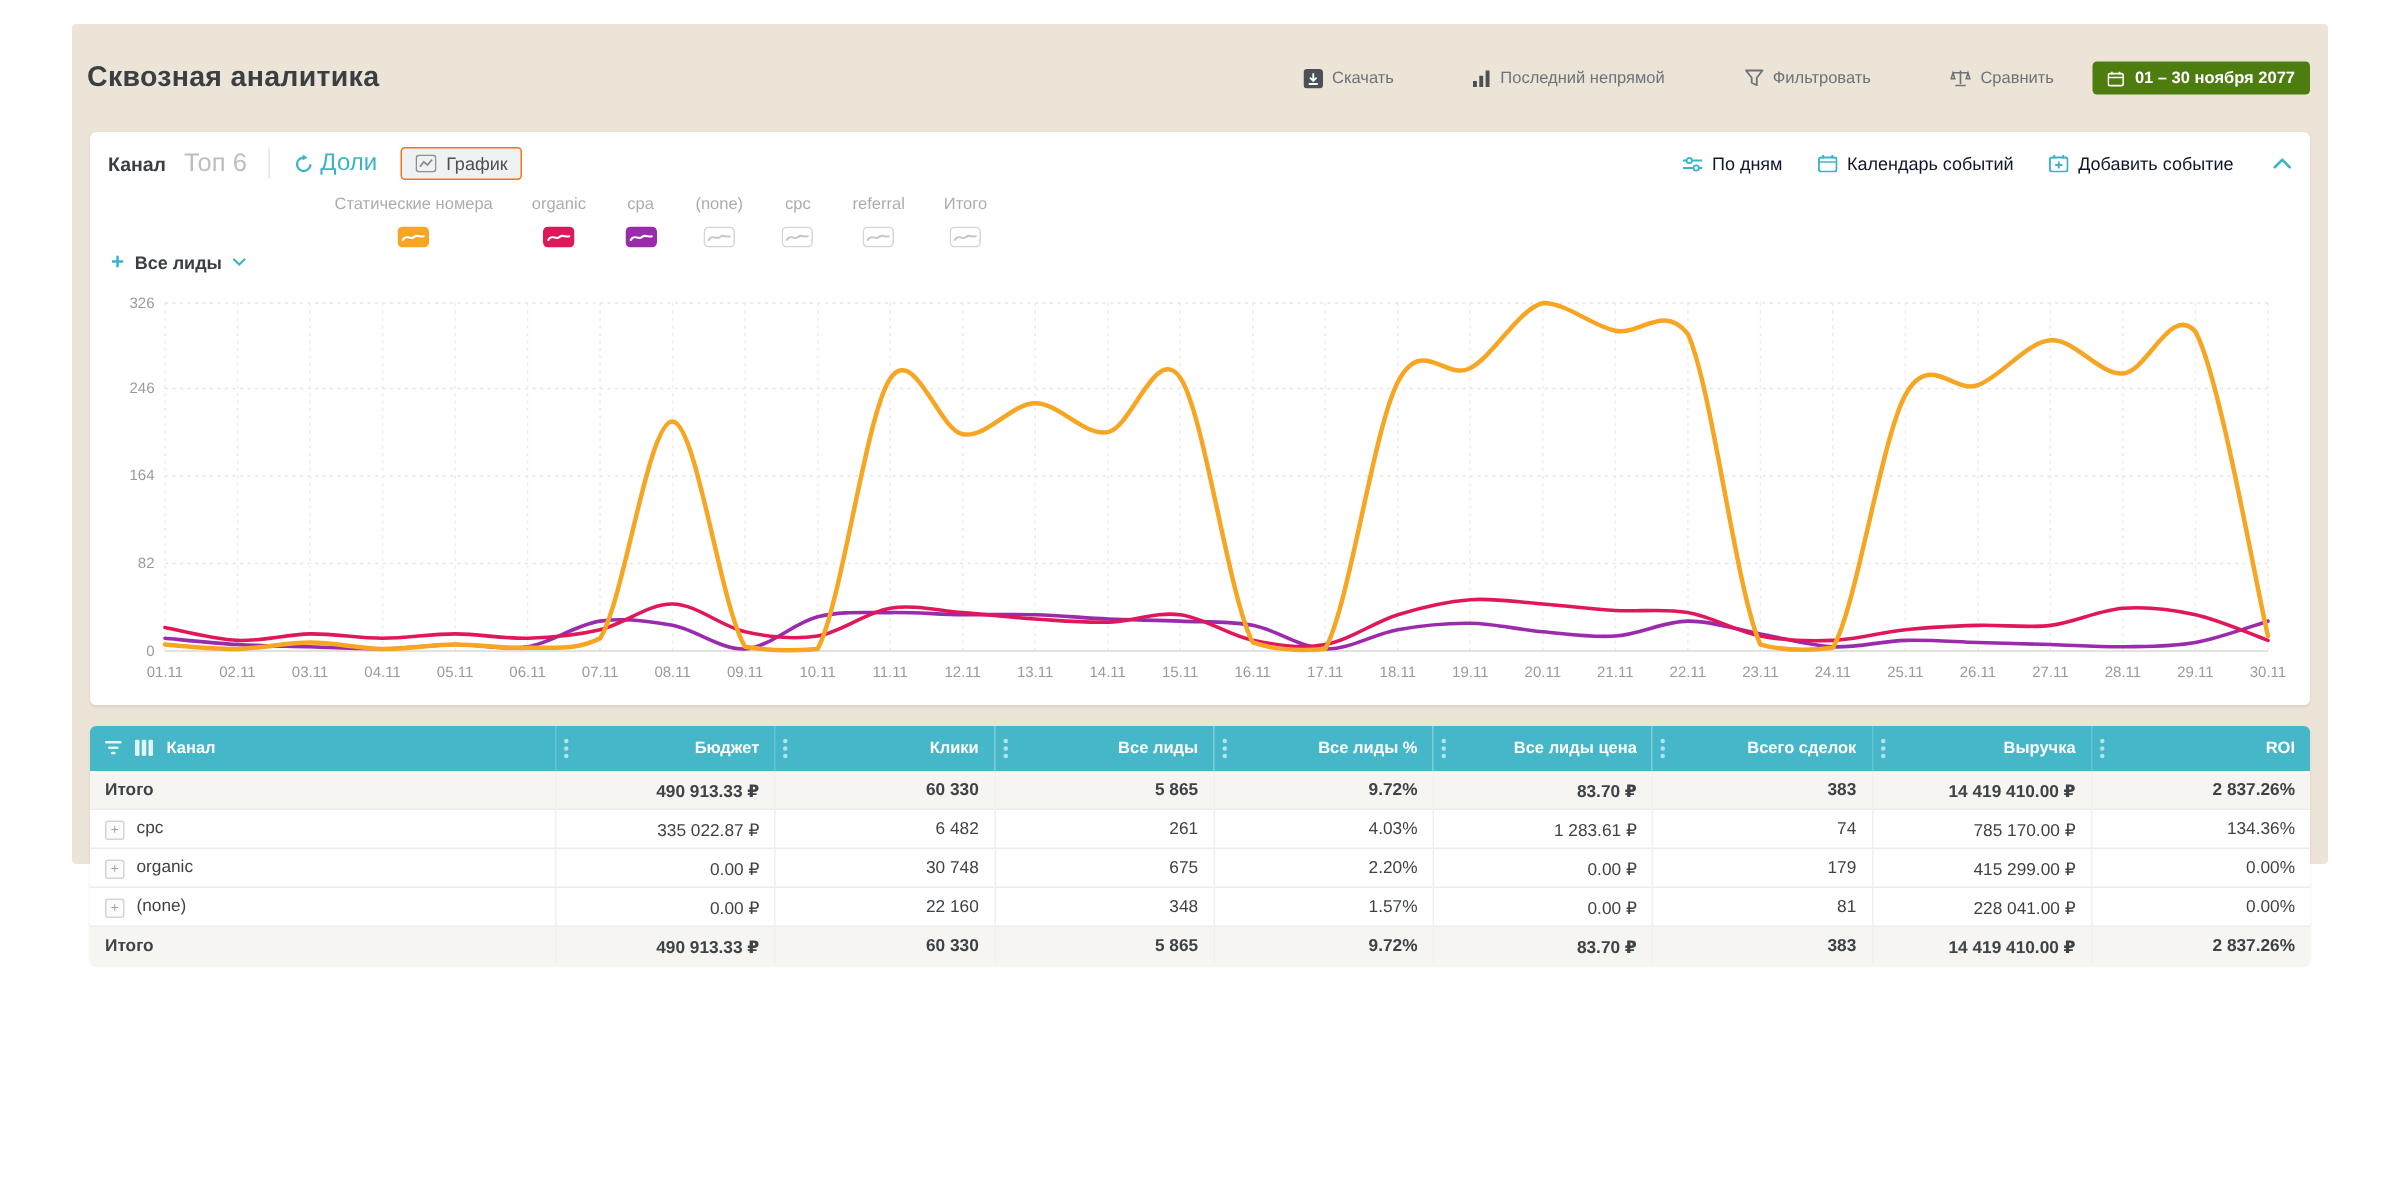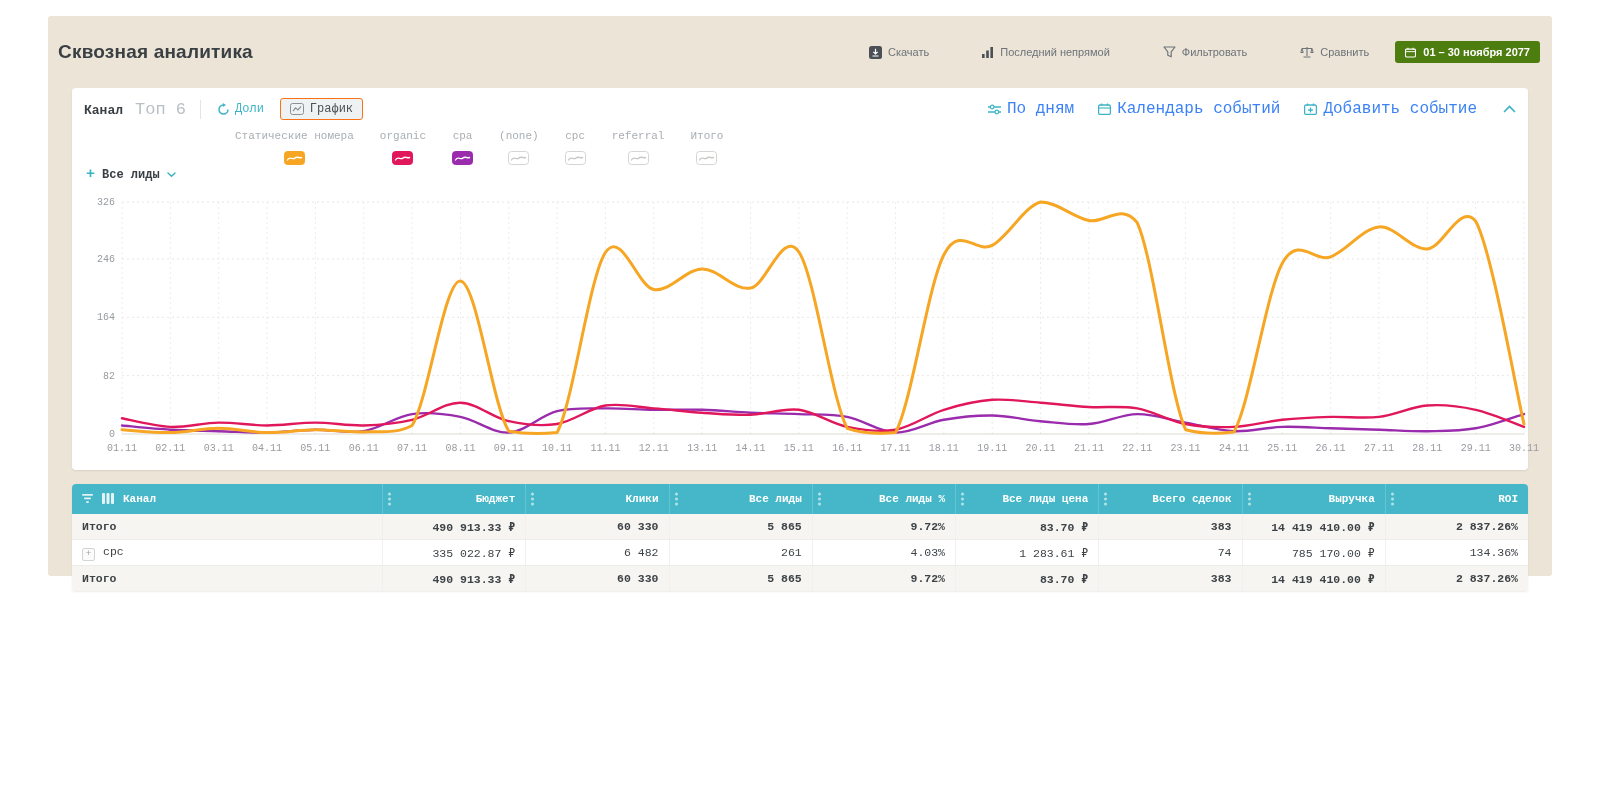--- a/index.html
+++ b/index.html
@@ -6,32 +6,32 @@
   body{width:1600px;height:796px;background:#ffffff;font-family:"Liberation Sans","DejaVu Sans",sans-serif;color:#3e4347;position:relative;overflow:hidden;}
   .page{position:absolute;left:48px;top:16px;width:1504px;height:560px;background:#ebe4d7;border-radius:3px;}
 
   
   .topbar{display:flex;align-items:center;justify-content:space-between;height:72px;padding:0 12px 0 10px;}
   .topbar h1{font-size:19px;font-weight:bold;color:#3a3f44;margin:0;letter-spacing:.2px;}
   .toolbar{display:flex;align-items:center;gap:26px;}
   .tb-item{display:flex;align-items:center;gap:6px;font-size:11px;color:#6d7379;cursor:pointer;white-space:nowrap;margin-left:27px;}
   .date-badge{display:flex;align-items:center;gap:7px;background:#4d7c0f;color:#fff;font-size:11px;font-weight:bold;padding:5px 10px;border-radius:3px;cursor:pointer;white-space:nowrap;}
 
-  .card{margin:0 24px;background:#fff;border-radius:4px;box-shadow:0 1px 2px rgba(70,60,40,.10);font-family:Liberation Mono, monospace;}
+  .card{margin:0 12px;background:#fff;border-radius:4px;box-shadow:0 1px 2px rgba(70,60,40,.10);}
 
   
   .controls{display:flex;align-items:center;justify-content:space-between;padding:10px 12px 2px 12px;}
   .c-left{display:flex;align-items:center;gap:16px;}
   .tabset{display:flex;align-items:baseline;gap:12px;padding-right:14px;border-right:1px solid #e6e4e0;}
   .tab-active{font-size:13px;font-weight:bold;color:#3a3f44;cursor:pointer;}
   .tab-inactive{font-size:17px;color:#b9bfc4;cursor:pointer;}
-  .link-teal{display:flex;align-items:center;gap:5px;color:#3cb4c6;font-size:12px;cursor:pointer;}
+  .link-teal{display:flex;align-items:center;gap:5px;color:#3cb4c6;font-size:16px;cursor:pointer;}
   .btn-toggle{display:flex;align-items:center;gap:6px;font-size:12px;color:#4a5055;background:#eef2f3;border:1px solid #f97316;border-radius:3px;padding:3px 9px;cursor:pointer;}
   .c-right{display:flex;align-items:center;gap:24px;}
-  .ctrl{display:flex;align-items:center;gap:6px;font-size:16px;color:#3b82f6;cursor:pointer;white-space:nowrap;}
+  .ctrl{display:flex;align-items:center;gap:6px;font-size:12px;color:#0f172a;cursor:pointer;white-space:nowrap;}
   .collapse{cursor:pointer;margin-left:2px;}
 
   
   .legend-area{position:relative;padding:8px 0 4px 0;min-height:56px;}
   .metric{position:absolute;left:14px;bottom:8px;display:flex;align-items:center;gap:7px;cursor:pointer;}
   .metric .plus{color:#3cb4c6;font-size:15px;font-weight:bold;line-height:1;}
   .metric .mlabel{font-size:12px;font-weight:bold;color:#3a3f44;}
   .legend-cols{display:flex;margin-left:150px;}
   .legend-col{display:flex;flex-direction:column;align-items:center;gap:9px;padding:0 13px;}
   .legend-label{font-size:11px;color:#a9aeb3;white-space:nowrap;}
@@ -382,20 +382,42 @@
             <td><span class="exp">+</span><span>cpc</span></td>
             <td>335 022.87 ₽</td>
             <td>6 482</td>
             <td>261</td>
             <td>4.03%</td>
             <td>1 283.61 ₽</td>
             <td>74</td>
             <td>785 170.00 ₽</td>
             <td>134.36%</td>
           </tr>
+          <tr>
+            <td><span class="exp">+</span><span>organic</span></td>
+            <td>0.00 ₽</td>
+            <td>30 748</td>
+            <td>675</td>
+            <td>2.20%</td>
+            <td>0.00 ₽</td>
+            <td>179</td>
+            <td>415 299.00 ₽</td>
+            <td>0.00%</td>
+          </tr>
+          <tr>
+            <td><span class="exp">+</span><span>(none)</span></td>
+            <td>0.00 ₽</td>
+            <td>22 160</td>
+            <td>348</td>
+            <td>1.57%</td>
+            <td>0.00 ₽</td>
+            <td>81</td>
+            <td>228 041.00 ₽</td>
+            <td>0.00%</td>
+          </tr>
           <tr class="total footer">
             <td><span>Итого</span></td>
             <td>490 913.33 ₽</td>
             <td>60 330</td>
             <td>5 865</td>
             <td>9.72%</td>
             <td>83.70 ₽</td>
             <td>383</td>
             <td>14 419 410.00 ₽</td>
             <td>2 837.26%</td>

